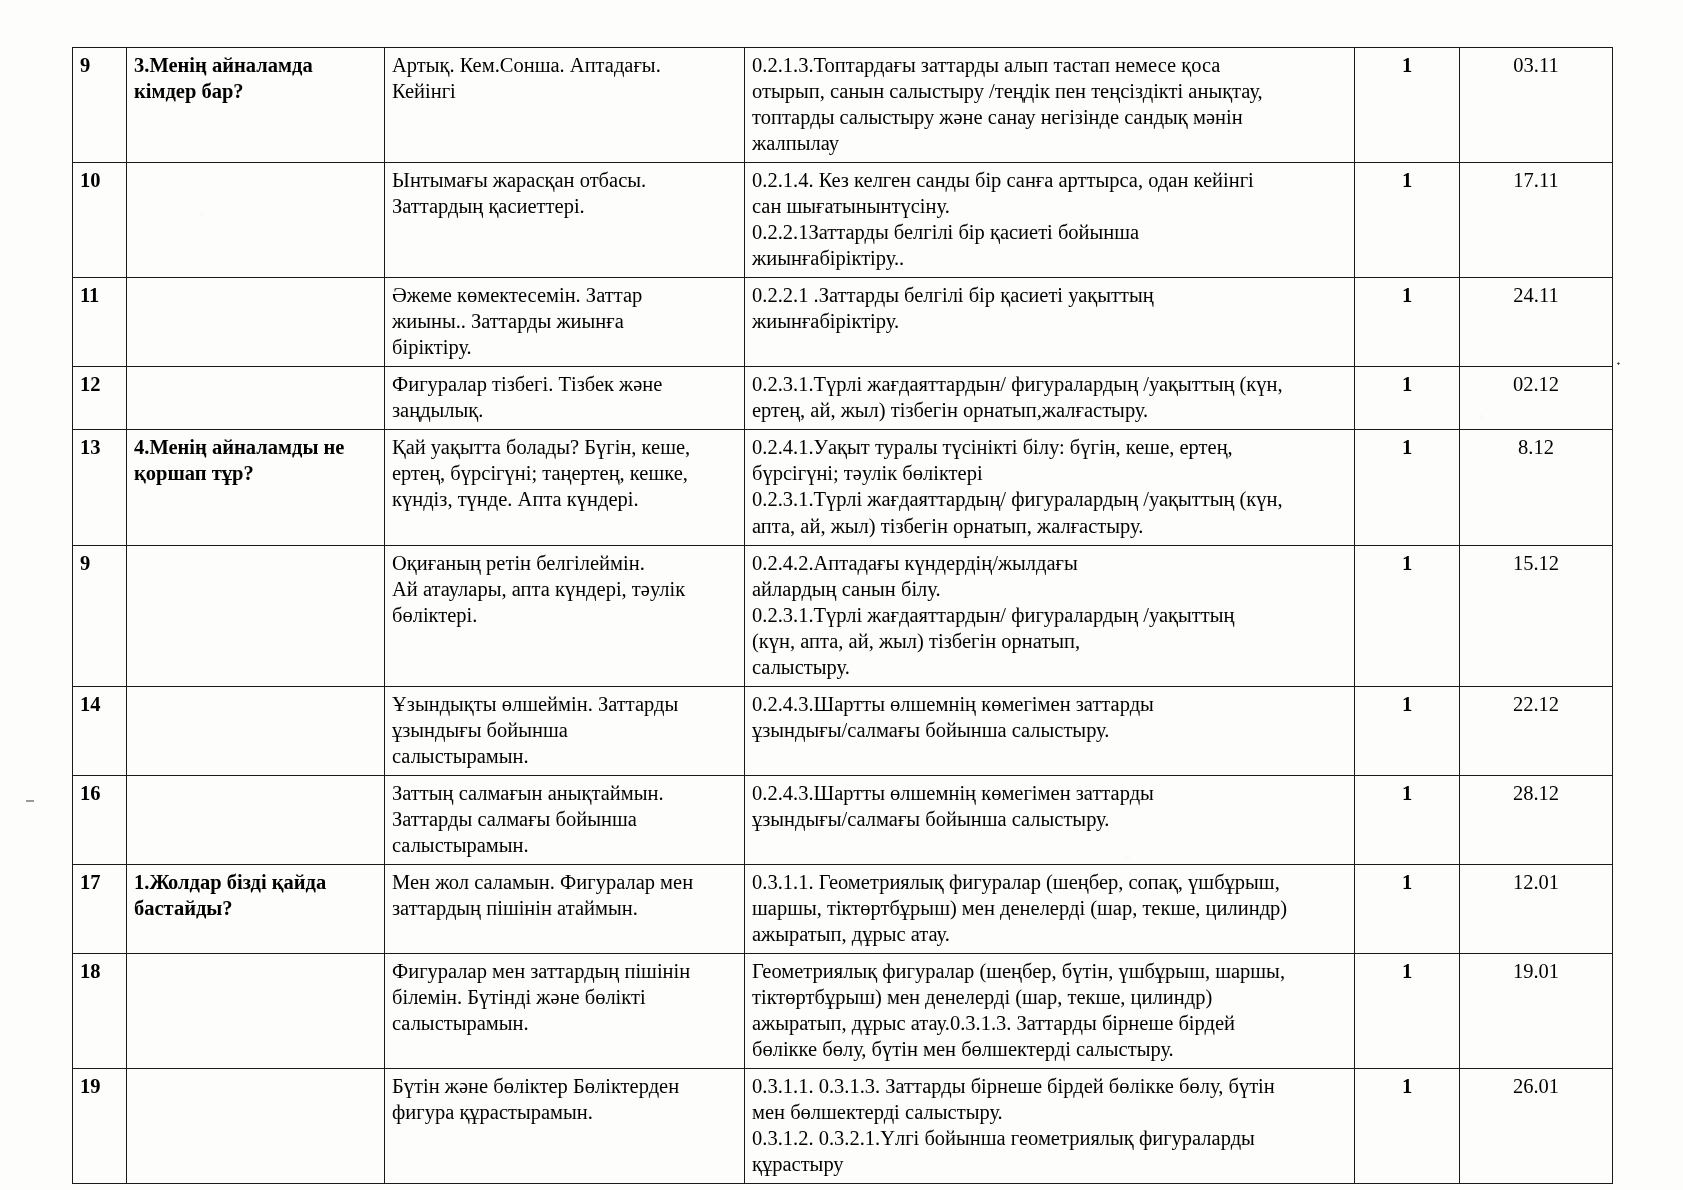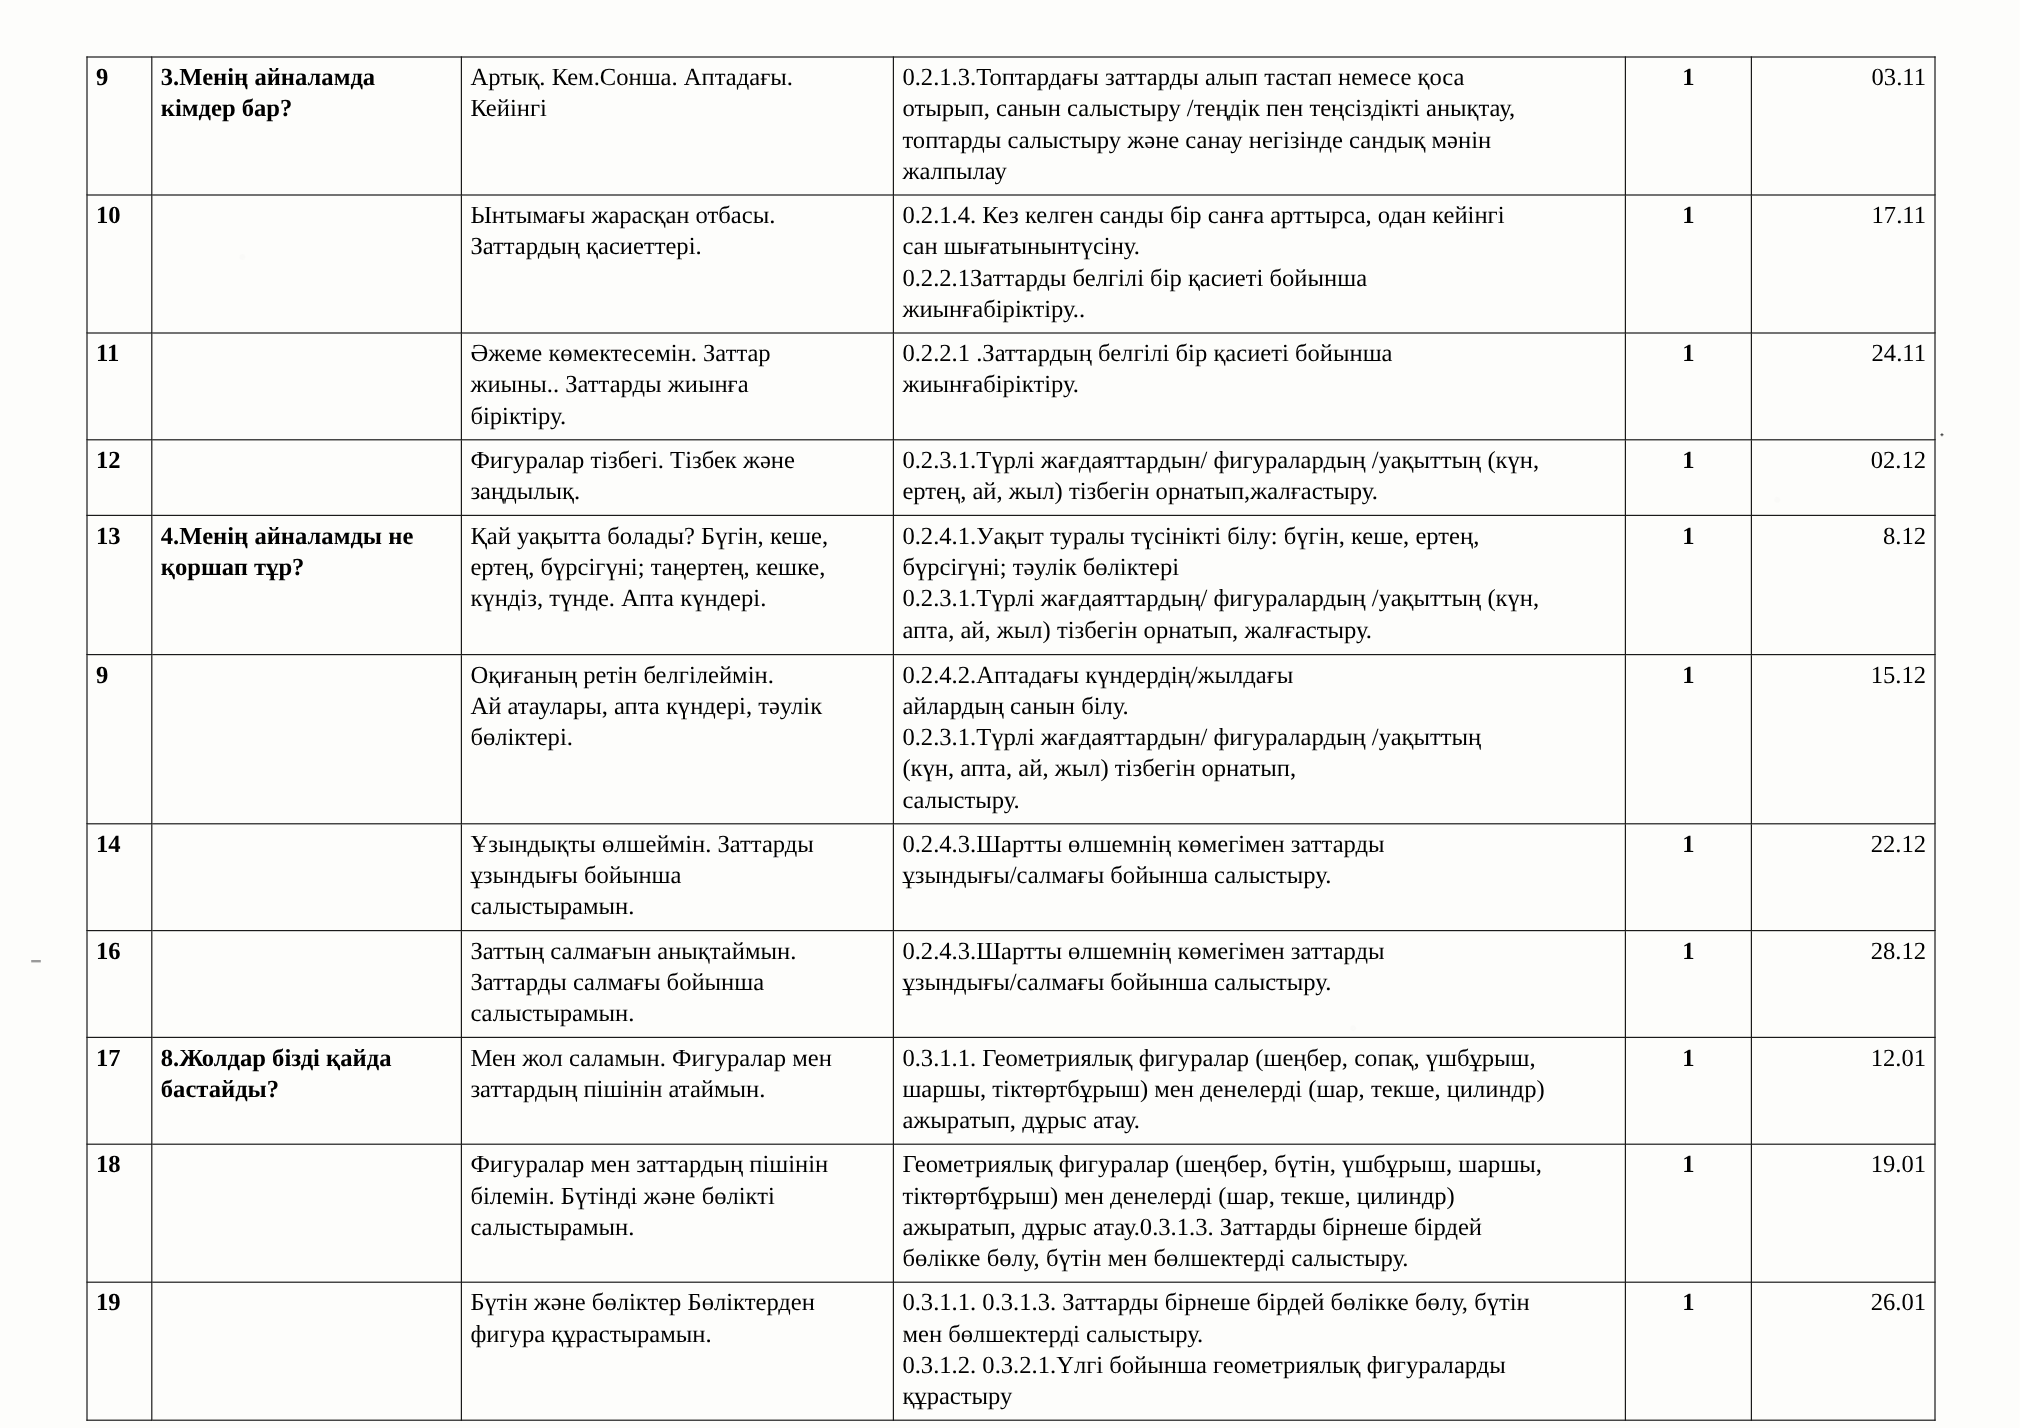--- a/index.html
+++ b/index.html
@@ -61,21 +61,21 @@
   }
   td.theme {
     font-weight: bold;
     font-family: Liberation Serif, serif;
   }
   td.hours {
     font-weight: bold;
     text-align: center;
   }
   td.date {
-    text-align: right;
+    text-align: center;
     padding-left: 14px;
   }
   .line { display: block; }
   .tick {
     position: absolute;
     right: 62px;
     top: 352px;
     font-size: 16px;
     color: #333;
   }
@@ -145,21 +145,21 @@
 
       <tr>
         <td class="num">11</td>
         <td class="theme"></td>
         <td class="lesson">
           <span class="line">Әжеме көмектесемін. Заттар</span>
           <span class="line">жиыны.. Заттарды жиынға</span>
           <span class="line">біріктіру.</span>
         </td>
         <td class="obj">
-          <span class="line">0.2.2.1   .Заттардың белгілі бір қасиеті бойынша</span>
+          <span class="line">0.2.2.1   .Заттарды белгілі бір қасиеті уақыттың</span>
           <span class="line">жиынғабіріктіру.</span>
         </td>
         <td class="hours">1</td>
         <td class="date">24.11</td>
       </tr>
 
       <tr>
         <td class="num">12</td>
         <td class="theme"></td>
         <td class="lesson">
@@ -241,21 +241,21 @@
           <span class="line">0.2.4.3.Шартты өлшемнің көмегімен заттарды</span>
           <span class="line">ұзындығы/салмағы бойынша салыстыру.</span>
         </td>
         <td class="hours">1</td>
         <td class="date">28.12</td>
       </tr>
 
       <tr>
         <td class="num">17</td>
         <td class="theme">
-          <span class="line">8.Жолдар бізді  қайда бастайды?</span>
+          <span class="line">1.Жолдар бізді  қайда бастайды?</span>
         </td>
         <td class="lesson">
           <span class="line">Мен жол саламын. Фигуралар мен</span>
           <span class="line">заттардың пішінін атаймын.</span>
         </td>
         <td class="obj">
           <span class="line">0.3.1.1. Геометриялық фигуралар (шеңбер, сопақ, үшбұрыш,</span>
           <span class="line">шаршы, тіктөртбұрыш) мен денелерді (шар, текше, цилиндр)</span>
           <span class="line">ажыратып, дұрыс атау.</span>
         </td>

